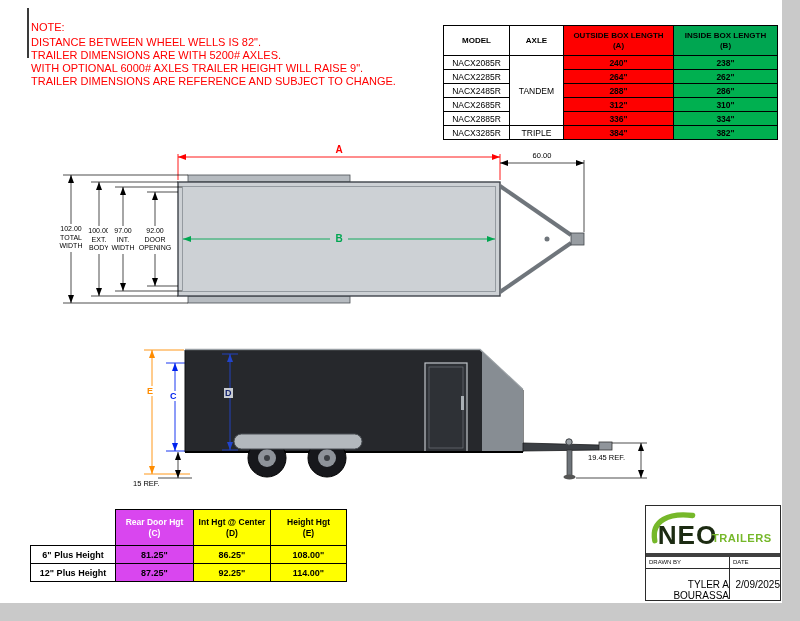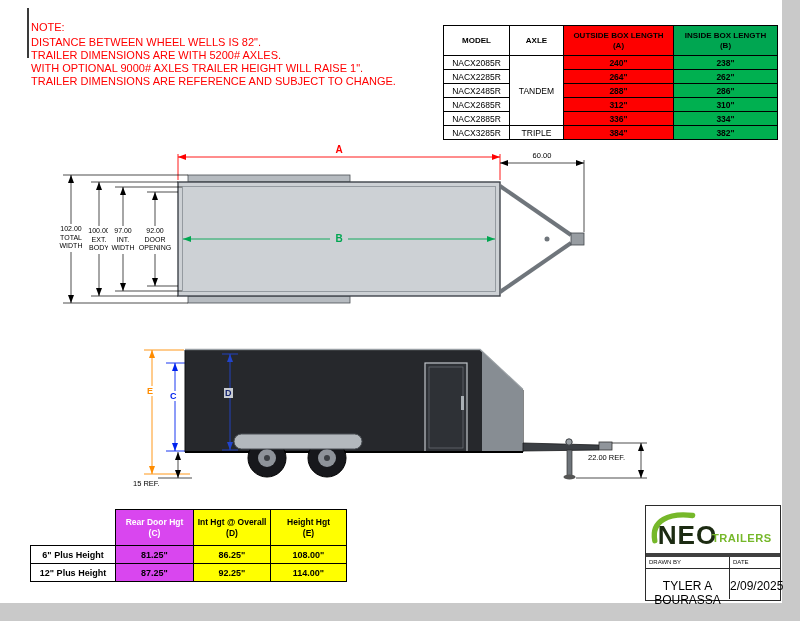--- a/index.html
+++ b/index.html
@@ -51,36 +51,36 @@
   .hdr .bg-blue { color:#ffffff; }
   .bg-yel { background:#FFFF00; }
 
   
   .title-block { position:absolute; left:645px; top:505px; width:136px; height:96px; border:1px solid #2b2b2b; background:#fff; }
   .logo-area { height:51px; border-bottom:4px solid #404040; padding:4px 2px 0 2px; }
   .tb-row { display:flex; }
   .tb-cell { border-right:1px solid #2b2b2b; }
   .tb-cell:last-child { border-right:none; }
   .tb-lbl { height:12px; font-size:6px; color:#111; padding:2px 0 0 3px; border-bottom:1px solid #2b2b2b; }
-  .tb-val { height:30px; font-size:12px; color:#000; text-align:center; padding-top:10px; }
+  .tb-val { height:30px; font-size:10px; color:#000; text-align:right; padding-top:10px; }
   .w-left { width:84px; } .w-right { width:50px; }
 </style>
 </head>
 <body>
 
 <div class="sheet">
   <div class="margin-right"></div>
   <div class="margin-bottom"></div>
   <div class="edge-mark"></div>
 
   <div class="notes">
     <div class="notes-title">NOTE:</div>
     <div class="note-line">DISTANCE BETWEEN WHEEL WELLS IS 82".</div>
     <div class="note-line">TRAILER DIMENSIONS ARE WITH 5200# AXLES.</div>
-    <div class="note-line">WITH OPTIONAL 9000# AXLES TRAILER HEIGHT WILL RAISE 1".</div>
+    <div class="note-line">WITH OPTIONAL 6000# AXLES TRAILER HEIGHT WILL RAISE 9".</div>
     <div class="note-line">TRAILER DIMENSIONS ARE REFERENCE AND SUBJECT TO CHANGE.</div>
   </div>
 
   <table class="model-table">
     <tbody>
         <tr class="hdr">
       <td class="c-model">MODEL</td>
       <td class="c-axle">AXLE</td>
       <td class="c-out out-h">
         <div>OUTSIDE BOX LENGTH</div>
@@ -293,33 +293,33 @@
 
     <g stroke="#000000" stroke-width="0.7">
       <line x1="28" y1="140" x2="62" y2="140"></line>
       <line x1="48" y1="114" x2="48" y2="140" marker-start="url(#svks)" marker-end="url(#svke)"></line>
     </g>
   </svg>
 
   <div class="dim-letter lt-e" style="left:146px;top:386px">E</div>
   <div class="dim-letter lt-c" style="left:169px;top:391px">C</div>
   <div class="dim-letter lt-d" style="left:224px;top:388px">D</div>
-  <div class="ref-label" style="left:588px;top:453px">22.00 REF.</div>
+  <div class="ref-label" style="left:588px;top:453px">19.45 REF.</div>
   <div class="ref-label" style="left:133px;top:479px">15 REF.</div>
 
   <table class="height-table">
     <tbody>
         <tr class="hdr">
       <td class="blank col-label"></td>
       <td class="col-c bg-blue">
         <div>Rear Door Hgt</div>
         <div>(C)</div>
       </td>
       <td class="col-d bg-yel">
-        <div>Int Hgt @ Overall</div>
+        <div>Int Hgt @ Center</div>
         <div>(D)</div>
       </td>
       <td class="col-e bg-yel">
         <div>Height Hgt</div>
         <div>(E)</div>
       </td>
     </tr>
     <tr class="row">
       <td class="col-label">6" Plus Height</td>
       <td class="bg-blue">81.25"</td>

